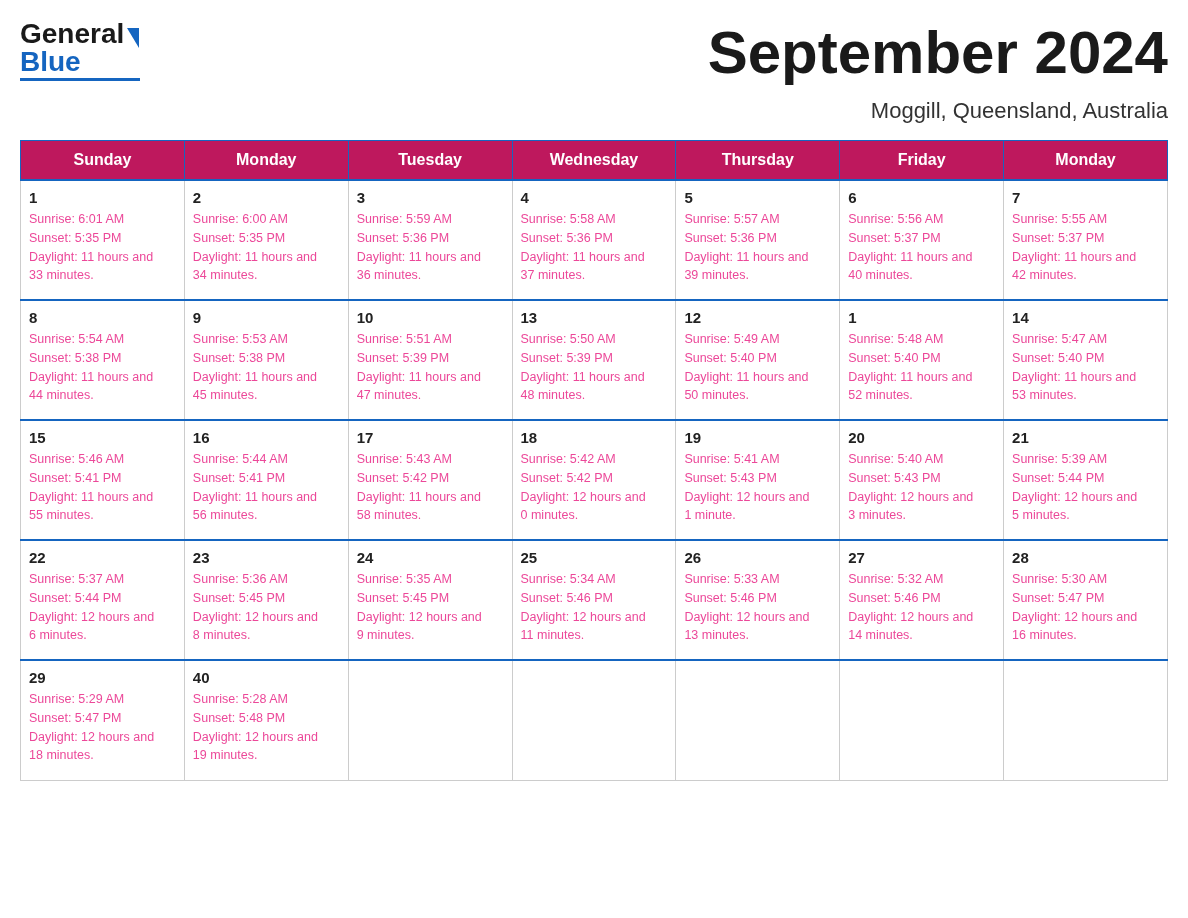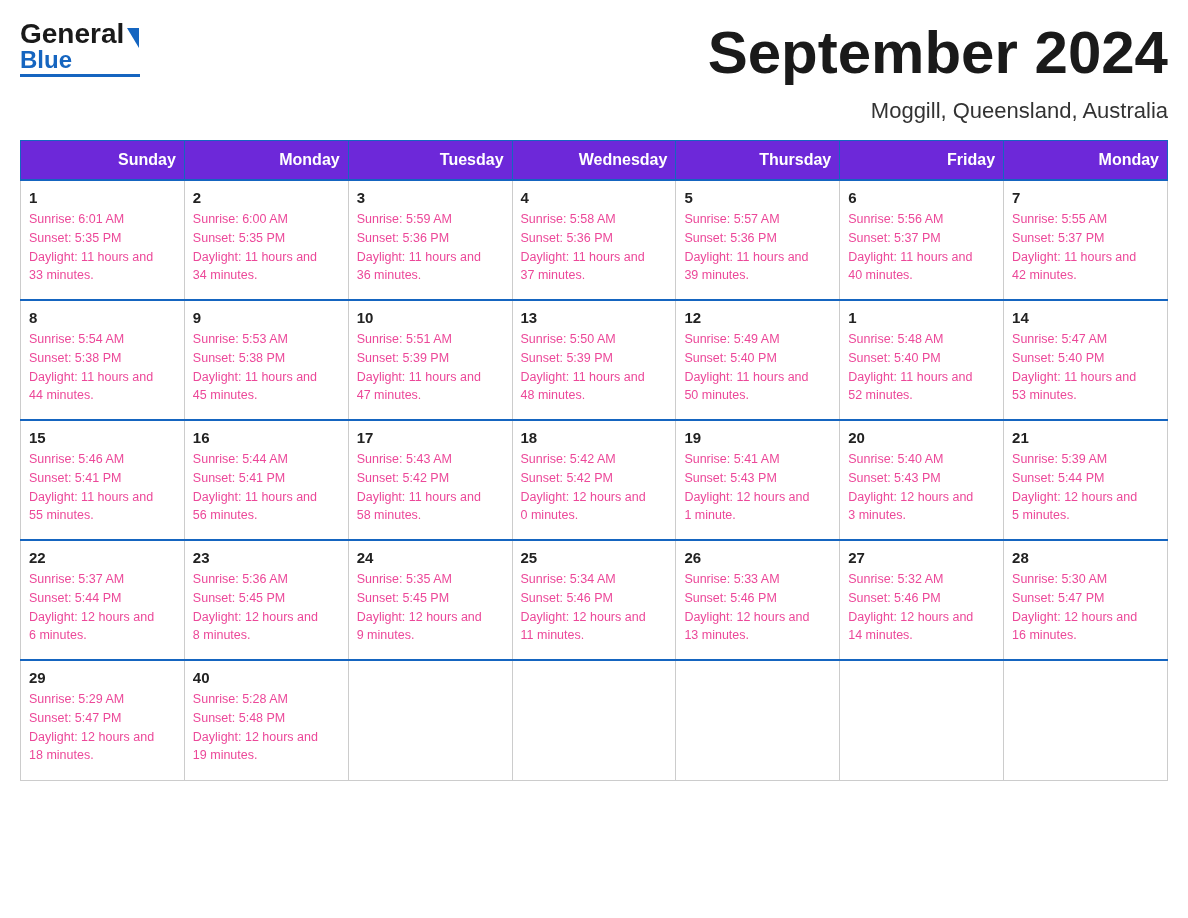--- a/index.html
+++ b/index.html
@@ -21,21 +21,21 @@
       flex-direction: column;
       align-items: flex-start;
     }
     .logo-general {
       font-size: 28px;
       font-weight: bold;
       color: #1a1a1a;
       line-height: 1;
     }
     .logo-blue {
-      font-size: 24px;
+      font-size: 28px;
       font-weight: bold;
       color: #1565c0;
       line-height: 1;
     }
     .logo-line {
       width: 120px;
       height: 3px;
       background: #1565c0;
       margin-top: 2px;
     }
@@ -52,26 +52,26 @@
       font-size: 22px;
       color: #333;
       margin-top: 12px;
     }
     table {
       width: 100%;
       border-collapse: collapse;
       table-layout: fixed;
     }
     th {
-      background-color: #6d28d9;
+      background-color: #be185d;
       color: #fff;
       font-size: 16px;
       font-weight: bold;
       padding: 10px 8px;
-      text-align: right;
+      text-align: center;
       border: 1px solid #1565c0;
     }
     td {
       vertical-align: top;
       padding: 8px 8px;
       border: 1px solid #ccc;
       border-top: 2px solid #1565c0;
       font-size: 13px;
       color: #222;
       height: 120px;

